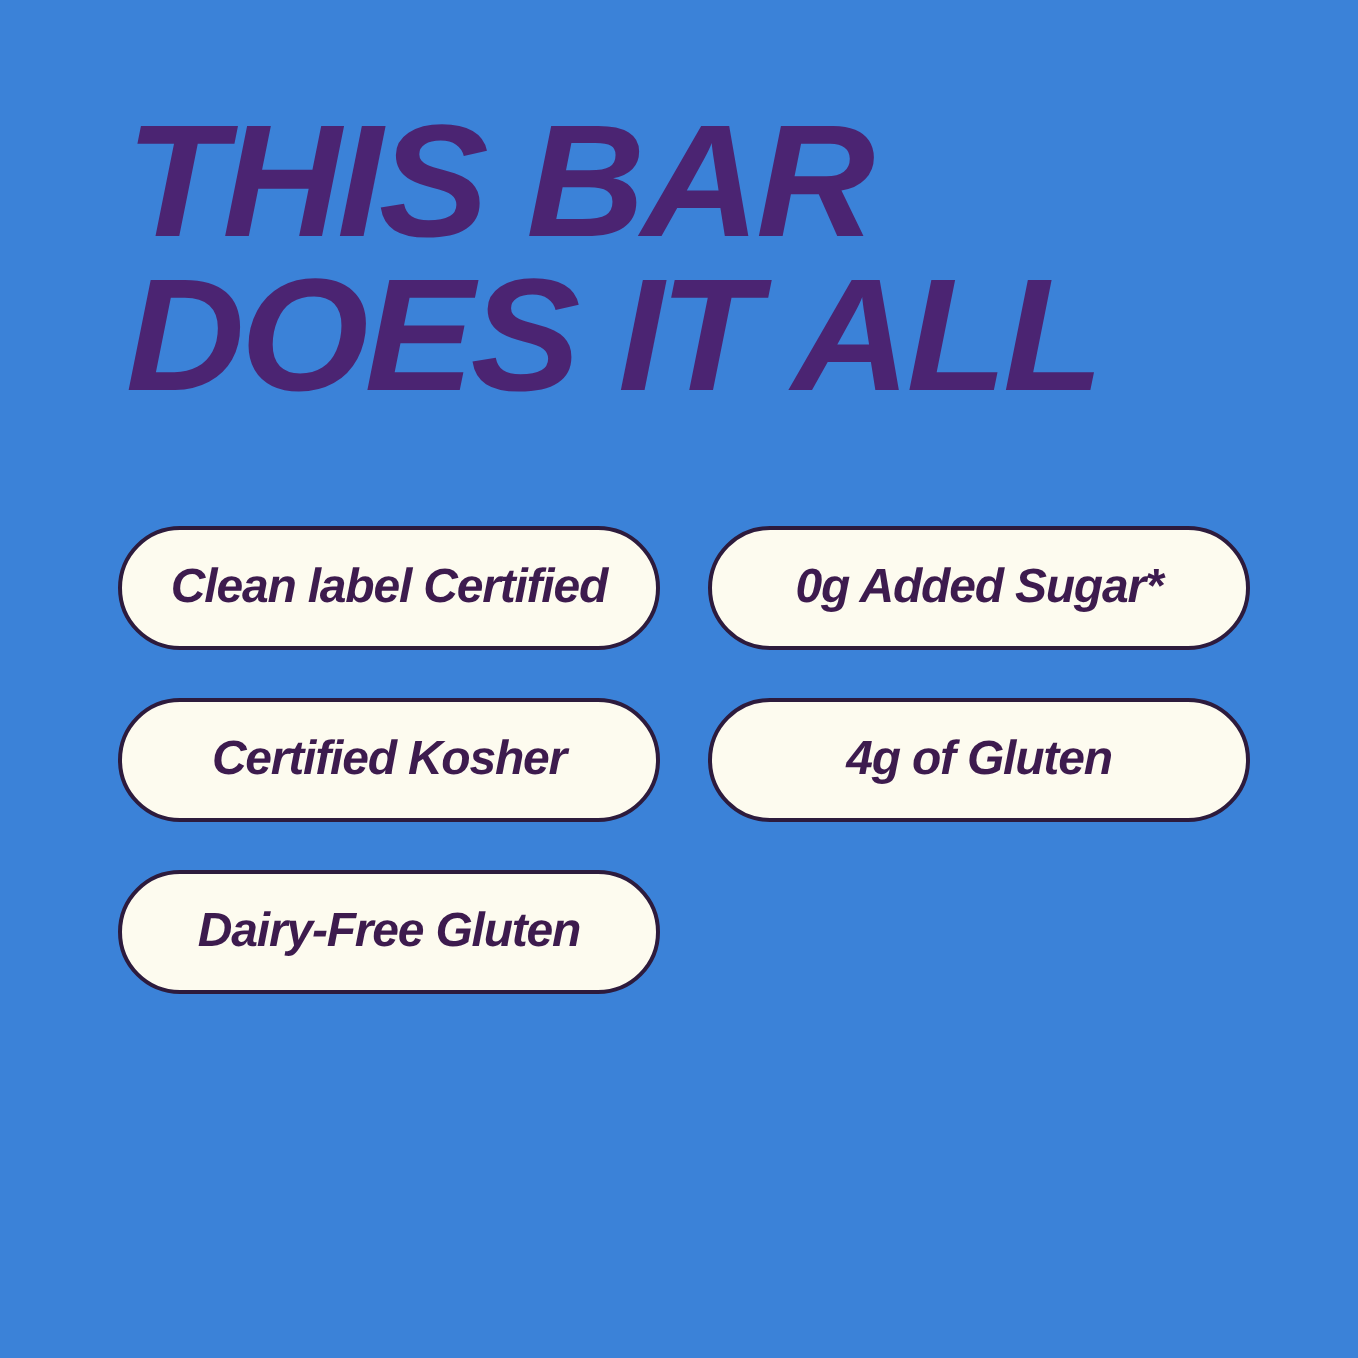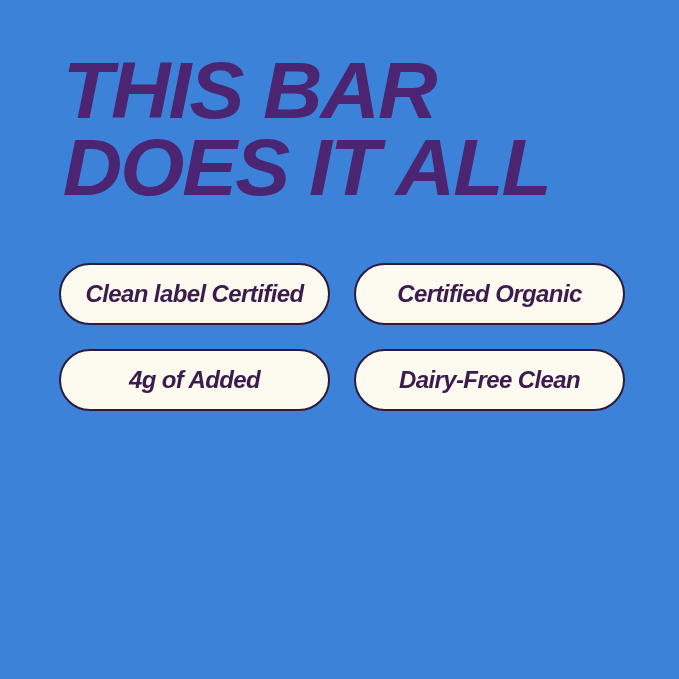--- a/index.html
+++ b/index.html
@@ -91,23 +91,26 @@
   <h1 class="headline">
     <span class="headline-line">THIS BAR</span>
     <span class="headline-line">DOES IT ALL</span>
   </h1>
 
   <ul class="badge-grid">
     <li class="badge">
       <span class="badge-label">Clean label Certified</span>
     </li>
     <li class="badge">
-      <span class="badge-label">Certified Organic</span>
+      <span class="badge-label">0g Added Sugar*</span>
     </li>
     <li class="badge">
-      <span class="badge-label">4g of Added</span>
+      <span class="badge-label">Certified Kosher</span>
     </li>
     <li class="badge">
-      <span class="badge-label">Dairy-Free Clean</span>
+      <span class="badge-label">4g of Gluten</span>
+    </li>
+    <li class="badge">
+      <span class="badge-label">Dairy-Free Gluten</span>
     </li>
   </ul>
 
 </div>
 
 </body></html>

